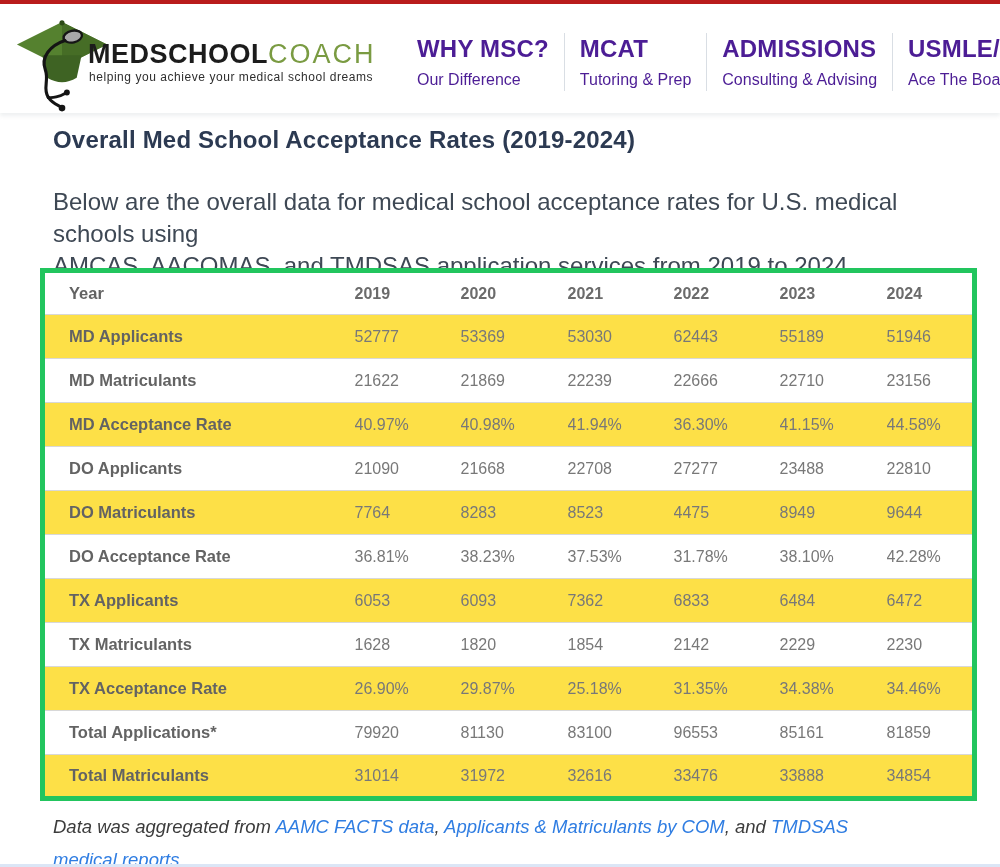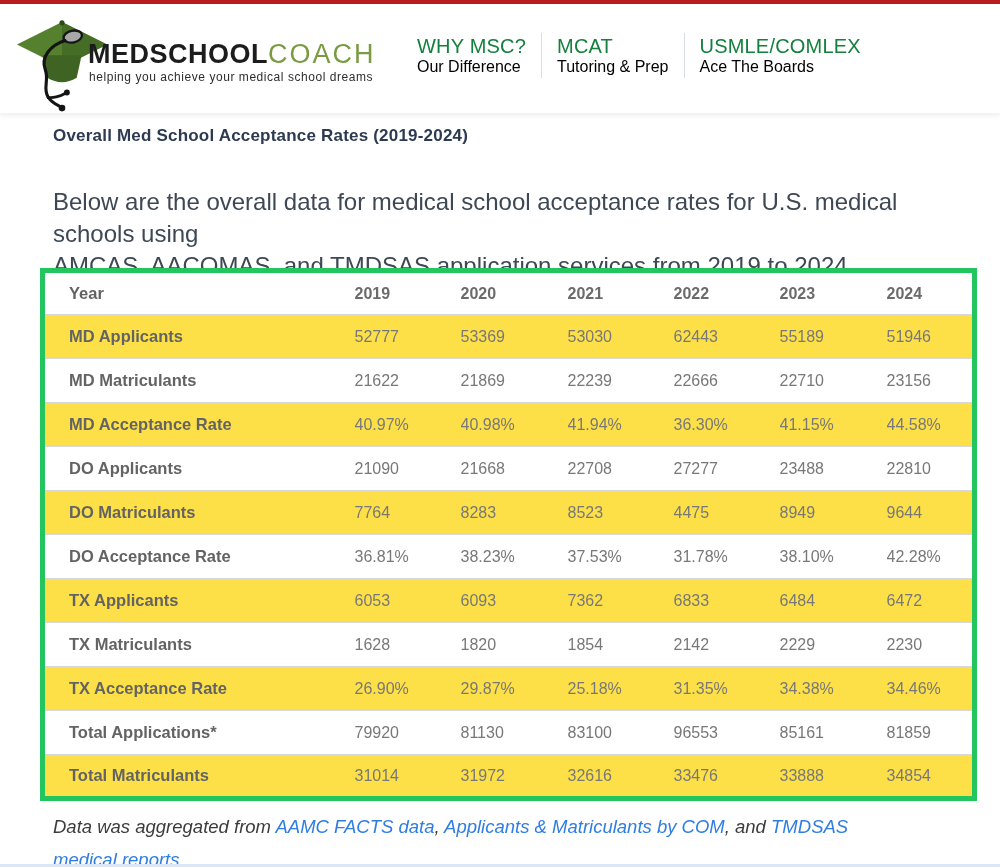--- a/index.html
+++ b/index.html
@@ -30,27 +30,27 @@
     letter-spacing:0.55px; white-space:nowrap;
   }
 
   .main-nav {
     position:absolute; left:417px; top:29px; display:flex; align-items:stretch;
     white-space:nowrap;
   }
   .nav-item { padding:2px 15px; cursor:pointer; }
   .nav-item:first-child { padding-left:0; }
   .main-nav .nav-item:not(:last-child) { border-right:1px solid #d9dee4; }
-  .nav-title { font-size:20px; font-weight:400; color:#15803d; letter-spacing:0.2px; }
-  .nav-sub { font-size:16px; color:#000000; }
+  .nav-title { font-size:24px; font-weight:700; color:#4c1d95; letter-spacing:0.2px; }
+  .nav-sub { font-size:16px; color:#4c1d95; margin-top:8px; }
 
   
   .page-title {
     position:absolute; left:53px; top:126px;
-    font-size:17px; font-weight:700; color:#2c3a52; letter-spacing:0.2px;
+    font-size:24px; font-weight:700; color:#2c3a52; letter-spacing:0.2px;
   }
   .intro {
     position:absolute; left:53px; top:186px; width:900px;
     font-size:24px; line-height:32px; color:#3e4854;
   }
 
   
   .rates-table-wrap { position:absolute; left:40px; top:268px; width:932px; }
   table.rates {
     width:932px; border-collapse:collapse; table-layout:fixed;
@@ -108,20 +108,24 @@
   </div>
 
   <nav class="main-nav">
     <div class="nav-item">
       <div class="nav-title">WHY MSC?</div>
       <div class="nav-sub">Our Difference</div>
     </div>
     <div class="nav-item">
       <div class="nav-title">MCAT</div>
       <div class="nav-sub">Tutoring &amp; Prep</div>
+    </div>
+    <div class="nav-item">
+      <div class="nav-title">ADMISSIONS</div>
+      <div class="nav-sub">Consulting &amp; Advising</div>
     </div>
     <div class="nav-item">
       <div class="nav-title">USMLE/COMLEX</div>
       <div class="nav-sub">Ace The Boards</div>
     </div>
   </nav>
 </header>
 
 <h1 class="page-title">Overall Med School Acceptance Rates (2019-2024)</h1>
 

